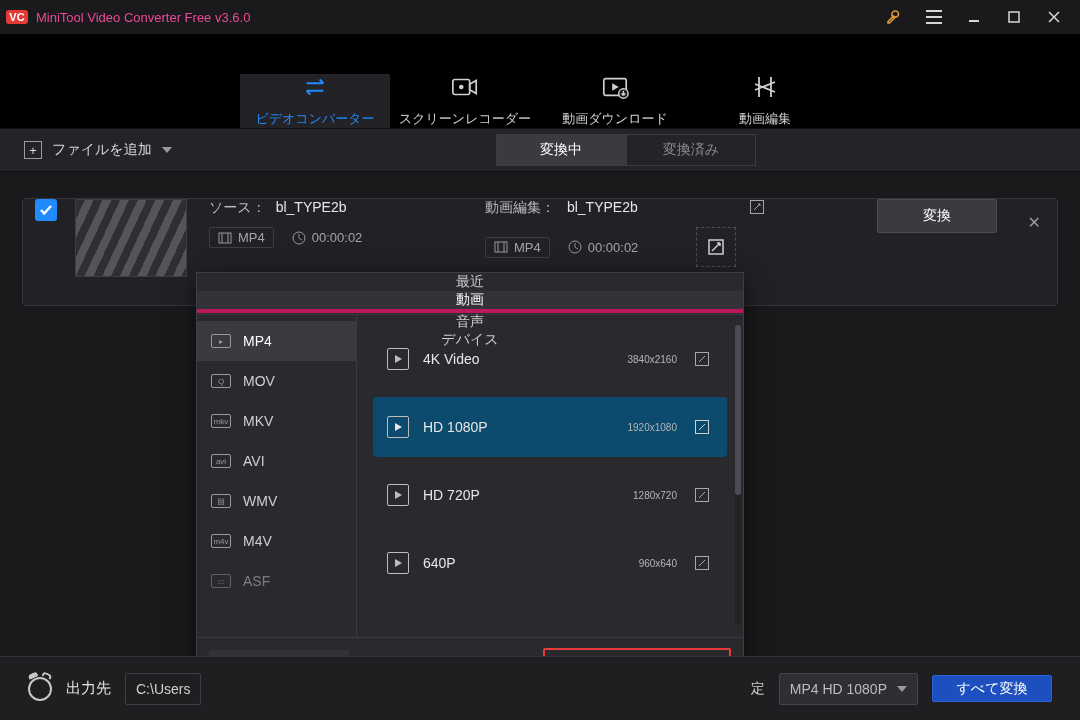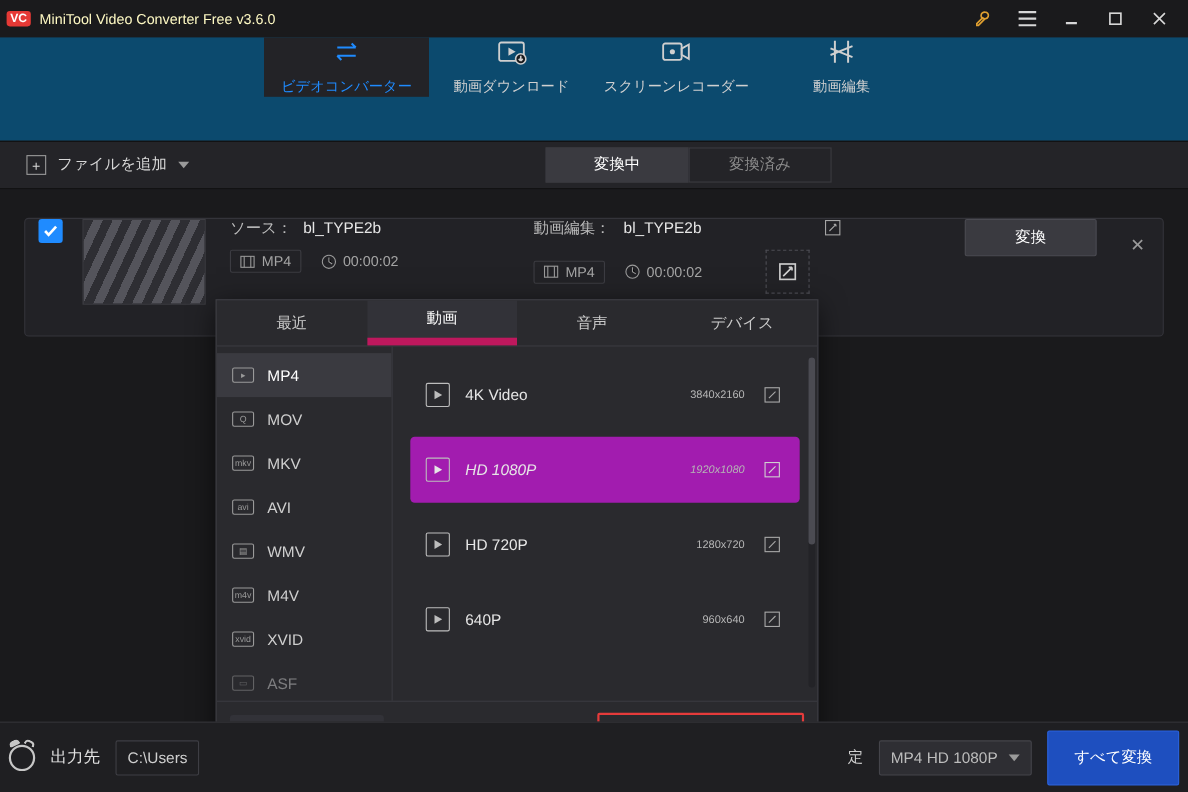--- a/index.html
+++ b/index.html
@@ -2,26 +2,26 @@
 <html><head>
 <meta charset="utf-8">
 <style>
   * { box-sizing: border-box; margin: 0; padding: 0; font-family: "Segoe UI", Meiryo, sans-serif; }
   body { width: 1080px; height: 720px; background: #1a1a1c; color: #cfcfcf; overflow: hidden; position: relative; }
 
   
   .titlebar { height: 34px; display: flex; align-items: center; justify-content: space-between; padding: 0 6px 0 6px; }
   .titlebar-left { display: flex; align-items: center; gap: 8px; }
   .logo { width: 22px; height: 14px; background:#e53935; border-radius:3px; display:flex; align-items:center; justify-content:center; color:#fff; font-size:11px; font-weight:bold; }
-  .title-text { font-size: 13px; color:#fef9c3; }
+  .title-text { font-size: 13px; color:#ec4899; }
   .titlebar-right { display:flex; align-items:center; }
   .titlebar-right .tb-btn { width: 40px; height: 34px; display:flex; align-items:center; justify-content:center; color:#d7d7d7; }
 
   
-  .main-tabs { height: 94px; display:flex; justify-content:center; align-items:flex-start; background:#0c4a6e; }
+  .main-tabs { height: 94px; display:flex; justify-content:center; align-items:flex-end; background:#000000; }
   .main-tab { width:150px; display:flex; flex-direction:column; align-items:center; justify-content:center; gap:10px; color:#d0d0d0; }
   .main-tab.active { background:#232327; color:#1f8bff; }
   .main-tab .mt-ico { width:28px; height:26px; display:flex; align-items:center; justify-content:center; }
   .main-tab span.label { font-size:13px; }
 
   
   .toolbar { height: 44px; background:#242428; display:flex; align-items:center; padding:0 24px; gap:8px; border-top:1px solid #111; border-bottom:1px solid #111; }
   .add-file { display:flex; align-items:center; gap:10px; font-size:14px; color:#d7d7d7; }
   .add-file .plusbox { width:18px;height:18px;border:1px solid #9a9a9a; display:flex; align-items:center; justify-content:center; font-size:13px; }
   .toolbar-spacer { flex:1; }
@@ -40,54 +40,54 @@
   .src-line1 .fname { color:#e6e6e6; }
   .meta-line { display:flex; align-items:center; gap:18px; font-size:13px; color:#a4a4a4; }
   .chip { display:flex; align-items:center; gap:6px; border:1px solid #3c3c42; padding:2px 8px; border-radius:2px;}
   .crop-btn { width:40px; height:40px; border:1px dashed #4d4d54; display:flex; align-items:center; justify-content:center; margin-left:6px;}
   .convert-btn { position:absolute; right:60px; width:120px; height:34px; background:#3a3a40; border:1px solid #4b4b52; color:#fff; display:flex; align-items:center; justify-content:center; font-size:14px; border-radius:2px;}
   .row-x { position:absolute; right:16px; top:14px; color:#9a9a9a; font-size:16px; } 
   .tgt-edit-ico { color:#a5a5a5; }
 
   
   .popup { position:absolute; left:196px; top:272px; width:548px; height:420px; background:#2a2a2e; border:1px solid #3e3e44; box-shadow:0 6px 24px rgba(0,0,0,.6); display:flex; flex-direction:column; }
-  .popup-tabs { display:flex; height:42px; border-bottom:1px solid #3a3a40; }
+  .popup-tabs { display:flex; height:42px; border-bottom:1px solid #3a3a40;flex-direction:column; }
   .p-tab { flex:1; display:flex; align-items:center; justify-content:center; font-size:14px; color:#cbcbcb; }
-  .p-tab.active { color:#fff; border-bottom:7px solid #be185d; background:#323238; }
+  .p-tab.active { color:#fff; border-bottom:4px solid #be185d; background:#323238; }
   .popup-body { flex:1; display:flex; min-height:0; }
   .fmt-list { width:160px; border-right:1px solid #3a3a40; overflow:hidden; padding-top:6px; }
   .fmt-item { height:40px; display:flex; align-items:center; gap:12px; padding:0 14px; color:#cfcfcf; font-size:14px;}
   .fmt-item.active { background:#3a3a40; color:#fff; }
   .fmt-ico { width:20px; height:14px; border:1.5px solid #9a9a9a; border-radius:2px; position:relative; display:flex; align-items:center; justify-content:center; font-size:8px; color:#9a9a9a;}
   .res-pane { flex:1; padding:10px 10px; overflow:hidden; position:relative;}
   .res-row { height:60px; margin:4px 6px 8px 6px; border-radius:4px; display:flex; align-items:center; padding:0 14px; gap:14px;}
-  .res-row.selected { background:#a21caf;font-style:italic; }
+  .res-row.selected { background:#0c4a6e; }
   .res-row .play-ico { width:22px; height:22px; border:1.5px solid #bdbdbd; border-radius:2px; display:flex; align-items:center; justify-content:center; }
   .res-row .res-name { flex:1; font-size:14px; color:#e6e6e6; }
   .res-row .res-dim { width:90px; color:#b5b5b5; font-size:10px; text-align:right;}
   .res-row .res-edit { width:22px; color:#a8a8a8; display:flex; align-items:center; justify-content:center; }
   .res-scroll-track { position:absolute; right:2px; top:10px; width:6px; height:300px; background:#232327; border-radius:3px;}
   .res-scroll-thumb { position:absolute; right:2px; top:10px; width:6px; height:170px; background:#4b4b52; border-radius:3px;}
 
   .popup-footer { height:54px; border-top:1px solid #3a3a40; display:flex; align-items:center; padding:0 12px; gap:12px;}
   .search-box { width:140px; height:30px; background:#323238; border-radius:3px; display:flex; align-items:center; gap:6px; padding:0 8px; color:#8c8c8c; font-size:13px;}
   .custom-btn { margin-left:auto; height:34px; padding:0 18px; border:2px solid #e53b3b; color:#e6e6e6; display:flex; align-items:center; gap:6px; font-size:14px; border-radius:2px;}
 
   
-  .bottombar { position:absolute; left:0; bottom:0; right:0; height:64px; background:#1f1f22; border-top:1px solid #343438; display:flex; align-items:center; padding:0 8px; gap:14px;}
+  .bottombar { position:absolute; left:0; bottom:0; right:0; height:64px; background:#1f1f22; border-top:1px solid #343438; display:flex; align-items:center; padding:0 28px; gap:14px;}
   .clock-ico { width:24px; height:24px; border:2px solid #c7c7c7; border-radius:50%; position:relative; }
   .clock-ico::before { content:""; position:absolute; left:10px; top:4px; width:2px; height:8px; background:#c7c7c7;}
   .clock-bells::before,.clock-bells::after{content:"";position:absolute;width:6px;height:3px;border:2px solid #c7c7c7;border-bottom:none;border-radius:4px 4px 0 0;top:-6px;}
   .clock-bells::before{left:-2px;transform:rotate(-25deg);} .clock-bells::after{right:-2px;transform:rotate(25deg);}
   .out-label { font-size:15px; color:#e2e2e2; }
   .path-box { height:32px; min-width:60px; padding:0 10px; border:1px solid #3e3e44; color:#cfcfcf; font-size:14px; display:flex; align-items:center; border-radius:2px;}
   .right-slot { margin-left:auto; display:flex; align-items:center; gap:14px;}
   .target-cut { font-size:14px; color:#cfcfcf;}
   .preset-dd { height:32px; padding:0 10px; background:#2e2e33; border:1px solid #44444a; color:#bcbcbc; font-size:14px; display:flex; align-items:center; gap:10px; border-radius:2px;}
-  .convert-all { height:50px; width:120px; background:#1e4fbf; color:#fff; display:flex; align-items:center; justify-content:center; font-size:14px; border:1px solid #2b63df; border-radius:2px;}
+  .convert-all { height:27px; width:120px; background:#1e4fbf; color:#fff; display:flex; align-items:center; justify-content:center; font-size:14px; border:1px solid #2b63df; border-radius:2px;}
 
   .caret-down { width:0;height:0;border-left:5px solid transparent;border-right:5px solid transparent;border-top:6px solid #9a9a9a; }
   svg { display:block; }
 </style>
 </head>
 <body>
 
 <div class="titlebar">
   <div class="titlebar-left">
     <div class="logo">VC</div>
@@ -123,41 +123,41 @@
 </div>
 
 <div class="main-tabs">
   <div class="main-tab active">
     <div class="mt-ico">
       <svg width="30" height="26" viewBox="0 0 30 26">
           <path fill="none" stroke="#1f8bff" stroke-width="2" d="M6 9h18M24 9l-4-4M24 17H6M6 17l4 4"></path>
         </svg>
     </div>
     <span class="label">ビデオコンバーター</span>
+  </div>
+  <div class="main-tab">
+    <div class="mt-ico">
+      <svg width="30" height="22" viewBox="0 0 30 22">
+          <rect x="2" y="3" width="18" height="16" rx="2" fill="none" stroke="#cfcfcf" stroke-width="1.8"></rect>
+          <path fill="none" stroke="#cfcfcf" stroke-width="1.8" d="M20 8l7-4v14l-7-4z"></path>
+          <circle cx="11" cy="11" r="2.5" fill="#cfcfcf"></circle>
+        </svg>
+    </div>
+    <span class="label">スクリーンレコーダー</span>
   </div>
   <div class="main-tab">
     <div class="mt-ico">
       <svg width="30" height="24" viewBox="0 0 30 24">
           <rect x="3" y="3" width="24" height="18" rx="2" fill="none" stroke="#cfcfcf" stroke-width="1.8"></rect>
           <path fill="#cfcfcf" d="M12 8l7 4-7 4z"></path>
           <circle cx="24" cy="19" r="5" fill="#1a1a1c" stroke="#cfcfcf" stroke-width="1.6"></circle>
           <path stroke="#cfcfcf" stroke-width="1.6" d="M24 16v5m0 0l-2-2m2 2l2-2"></path>
         </svg>
     </div>
     <span class="label">動画ダウンロード</span>
-  </div>
-  <div class="main-tab">
-    <div class="mt-ico">
-      <svg width="30" height="22" viewBox="0 0 30 22">
-          <rect x="2" y="3" width="18" height="16" rx="2" fill="none" stroke="#cfcfcf" stroke-width="1.8"></rect>
-          <path fill="none" stroke="#cfcfcf" stroke-width="1.8" d="M20 8l7-4v14l-7-4z"></path>
-          <circle cx="11" cy="11" r="2.5" fill="#cfcfcf"></circle>
-        </svg>
-    </div>
-    <span class="label">スクリーンレコーダー</span>
   </div>
   <div class="main-tab">
     <div class="mt-ico">
       <svg width="26" height="26" viewBox="0 0 26 26">
           <path fill="none" stroke="#cfcfcf" stroke-width="1.8" d="M7 3v20M19 3v20M3 10l20 8M3 16l20-8"></path>
         </svg>
     </div>
     <span class="label">動画編集</span>
   </div>
 </div>
@@ -275,24 +275,20 @@
           <span>AVI</span>
         </div>
       <div class="fmt-item">
           <span class="fmt-ico">▤</span>
           <span>WMV</span>
         </div>
       <div class="fmt-item">
           <span class="fmt-ico">m4v</span>
           <span>M4V</span>
         </div>
-      <div class="fmt-item">
-          <span class="fmt-ico">xvid</span>
-          <span>XVID</span>
-        </div>
       <div class="fmt-item" style="opacity:.5">
           <span class="fmt-ico">▭</span>
           <span>ASF</span>
         </div>
     </div>
     <div class="res-pane">
       <div class="res-row">
         <div class="play-ico">
             <svg width="10" height="10" viewBox="0 0 10 10">
               <path fill="#bdbdbd" d="M2 1l7 4-7 4z"></path>

